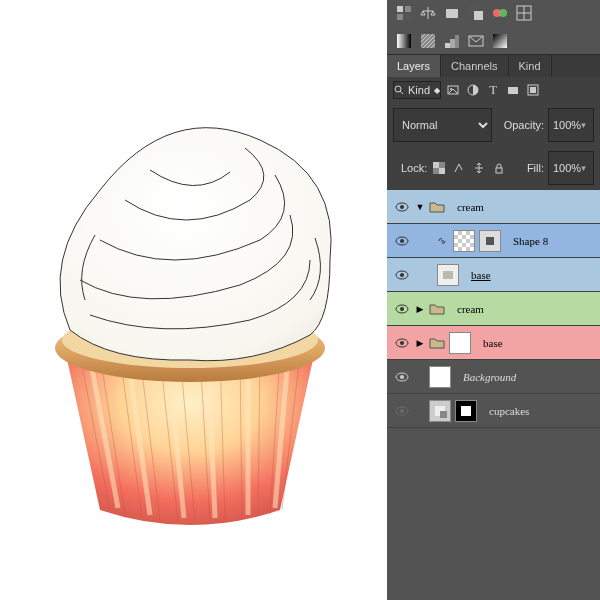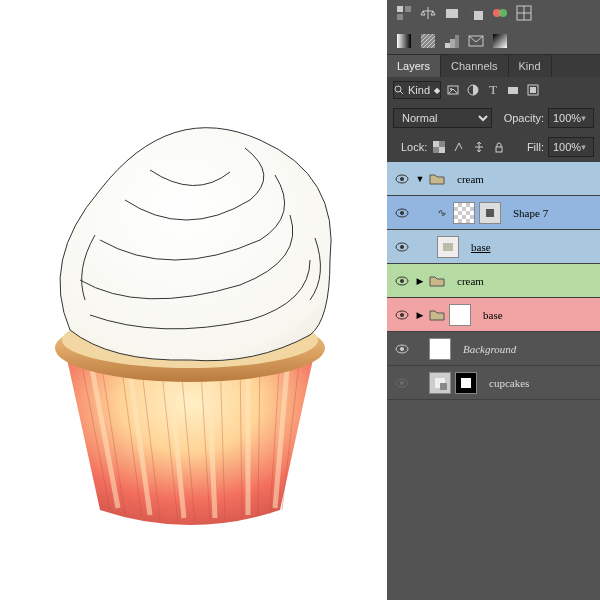--- a/index.html
+++ b/index.html
@@ -83,21 +83,21 @@
     width: 16px; height: 16px;
     display:inline-flex; align-items:center; justify-content:center;
     color:#ccc;
   }
   .blend-row select, .spin {
     background: #3a3a3a;
     border: 1px solid #222;
     color: #ddd;
     padding: 1px 4px;
     font-size: 11px;
-    height: 20px;
+    height: 34px;
   }
   .blend-row .blend-mode { flex:1; }
   .lbl { color:#ddd; font-size:11px;margin-left:8px; }
   .spin {
     width: 46px;
     display: inline-flex;
     align-items: center;
     justify-content: flex-start;
     padding: 0 2px 0 4px;
   }
@@ -423,21 +423,21 @@
           <svg width="10" height="10" stroke="#333" fill="none">
             <path d="M2 5 a2 2 0 0 1 3 -2 M8 5 a2 2 0 0 1 -3 2 M4 5 h3"></path>
           </svg>
         </span>
       <span class="thumb checker small"></span>
       <span class="thumb small" style="background:#ddd;">
           <svg width="14" height="14">
             <rect x="3" y="3" width="8" height="8" fill="#555"></rect>
           </svg>
         </span>
-      <span class="layer-name">Shape 7</span>
+      <span class="layer-name">Shape 8</span>
     </div>
 
     <div class="layer tint-blue indent1">
       <span class="vis" style="margin-left:-20px;margin-right:4px;">
           <svg width="14" height="10">
             <ellipse cx="7" cy="5" rx="6" ry="4" fill="none" stroke="#333"></ellipse>
             <circle cx="7" cy="5" r="2" fill="#333"></circle>
           </svg>
         </span>
       <span style="width:14px"></span>

